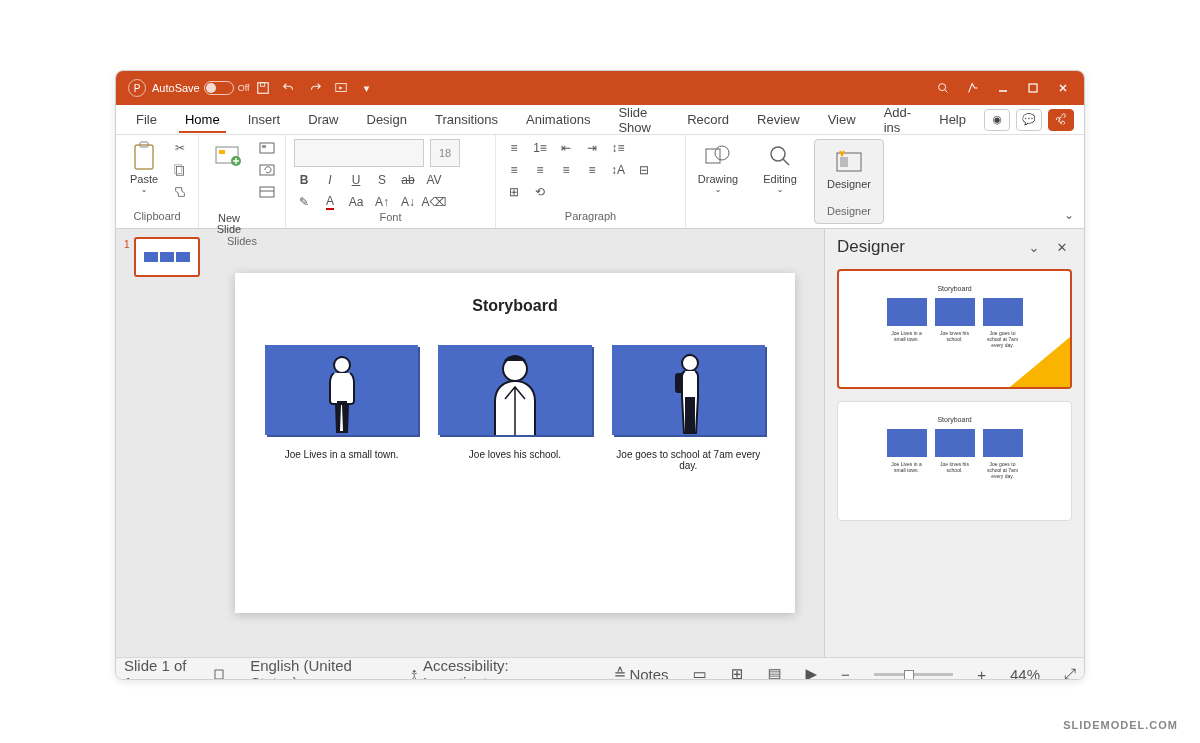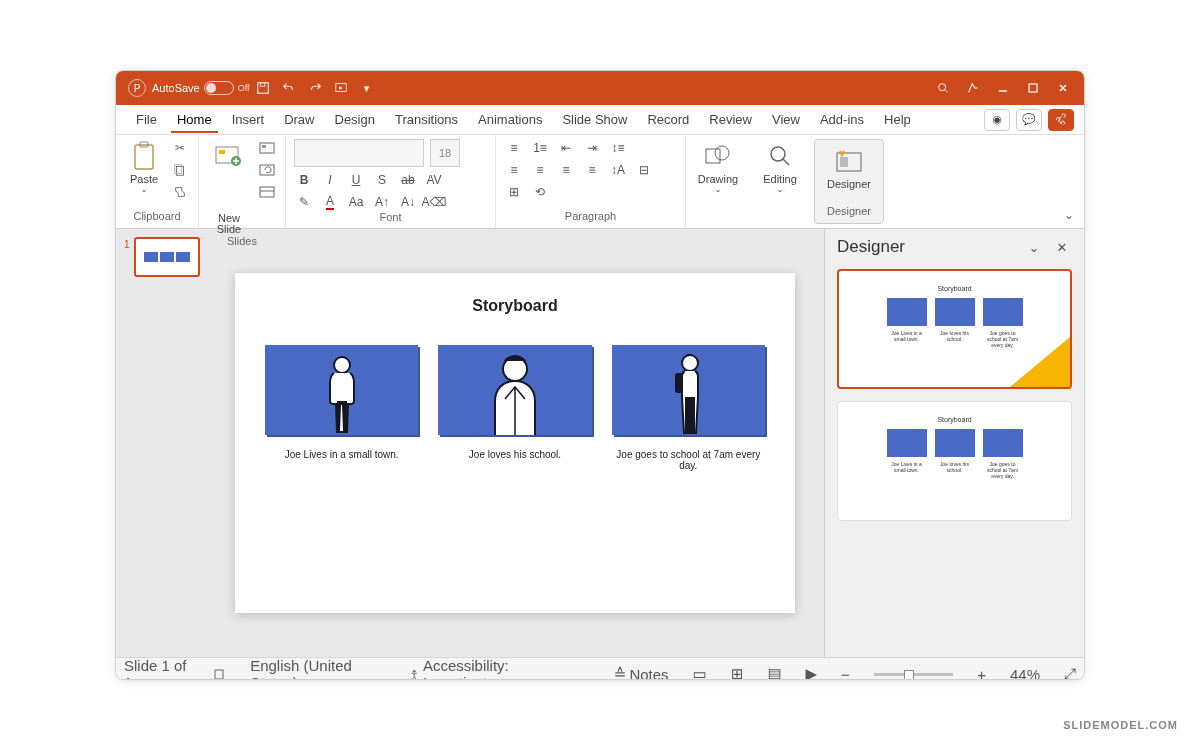--- a/index.html
+++ b/index.html
@@ -13,21 +13,21 @@
 .titlebar .autosave { display: flex; align-items: center; gap: 4px; font-size: 11px; }
 .titlebar .toggle { width: 30px; height: 14px; border-radius: 8px; border: 1px solid rgba(255,255,255,0.7); position: relative; }
 .titlebar .toggle::after { content:""; position:absolute; left:1px; top:1px; width:10px; height:10px; background:#fff; border-radius:50%; opacity:0.8; }
 .titlebar .toggle-label { font-size:9px; opacity:0.8; }
 .titlebar .qat-btn { width: 22px; height: 22px; display: flex; align-items: center; justify-content: center; margin: 0 2px; opacity: 0.9; cursor: pointer; }
 .titlebar .title-text { margin-left: 12px; font-size: 12px; opacity: 0.95; }
 .titlebar .spacer { flex: 1; }
 .titlebar .win-btn { width: 30px; height: 22px; display: flex; align-items: center; justify-content: center; cursor: pointer; }
 
 
-.ribbon-tabs { height: 30px; background: #fff; display: flex; align-items: center; padding: 0 10px; border-bottom: 1px solid #e0e0e0; font-size: 13px; color: #444; gap: 0; }
+.ribbon-tabs { height: 30px; background: #fff; display: flex; align-items: center; padding: 0 10px; border-bottom: 1px solid #e0e0e0; font-size: 13px; color: #444; gap: 8px; }
 .ribbon-tab { padding: 0 10px; height: 30px; display: flex; align-items: center; cursor: pointer; }
 .ribbon-tab.active { color: #000; position: relative; }
 .ribbon-tab.active::after { content:""; position:absolute; left:4px; right:4px; bottom:2px; height:2px; background:#cc4a1b; }
 .ribbon-tab.file { color: #444; }
 .ribbon-right { margin-left: auto; display: flex; align-items: center; gap: 6px; }
 .ribbon-right .mini-btn { width: 26px; height: 22px; border: 1px solid #ccc; border-radius: 4px; display: flex; align-items: center; justify-content: center; font-size: 11px; cursor: pointer; }
 .ribbon-right .share-btn { background:#cc4a1b; color:#fff; border-color:#cc4a1b; }
 
 
 .ribbon-body { height: 94px; background: #fff; border-bottom: 1px solid #d0d0d0; display: flex; position: relative; }

